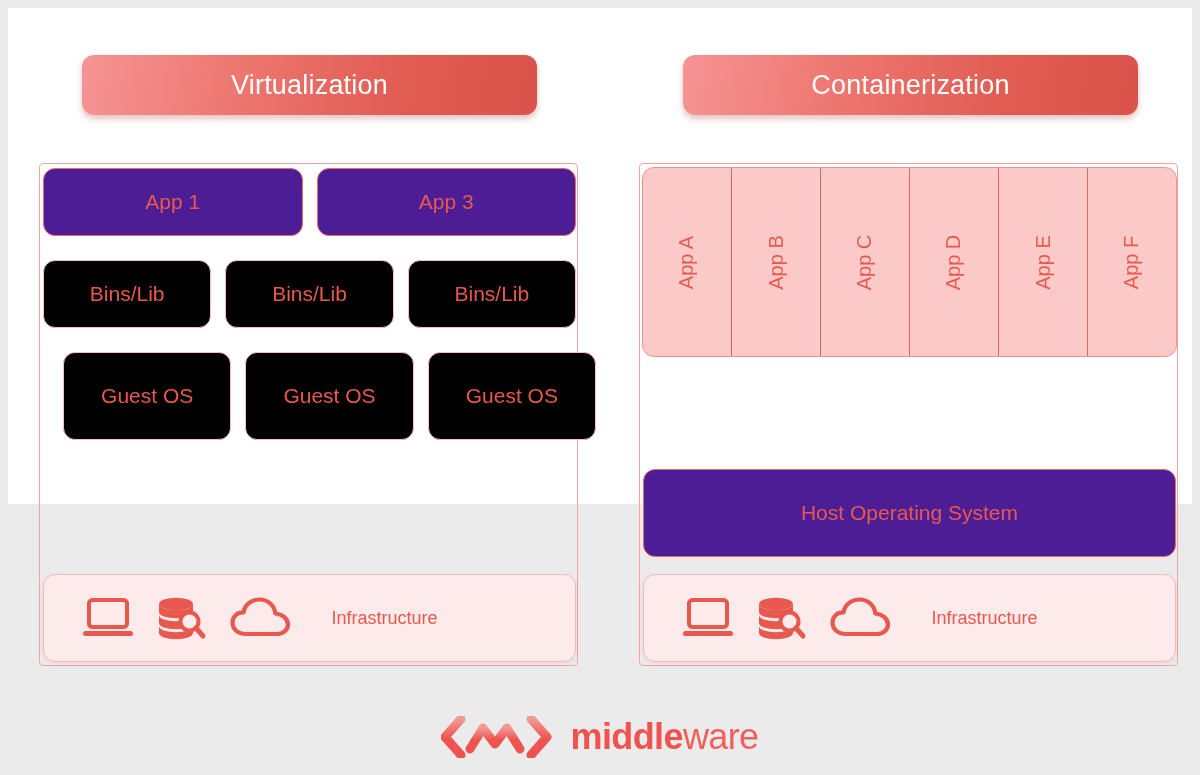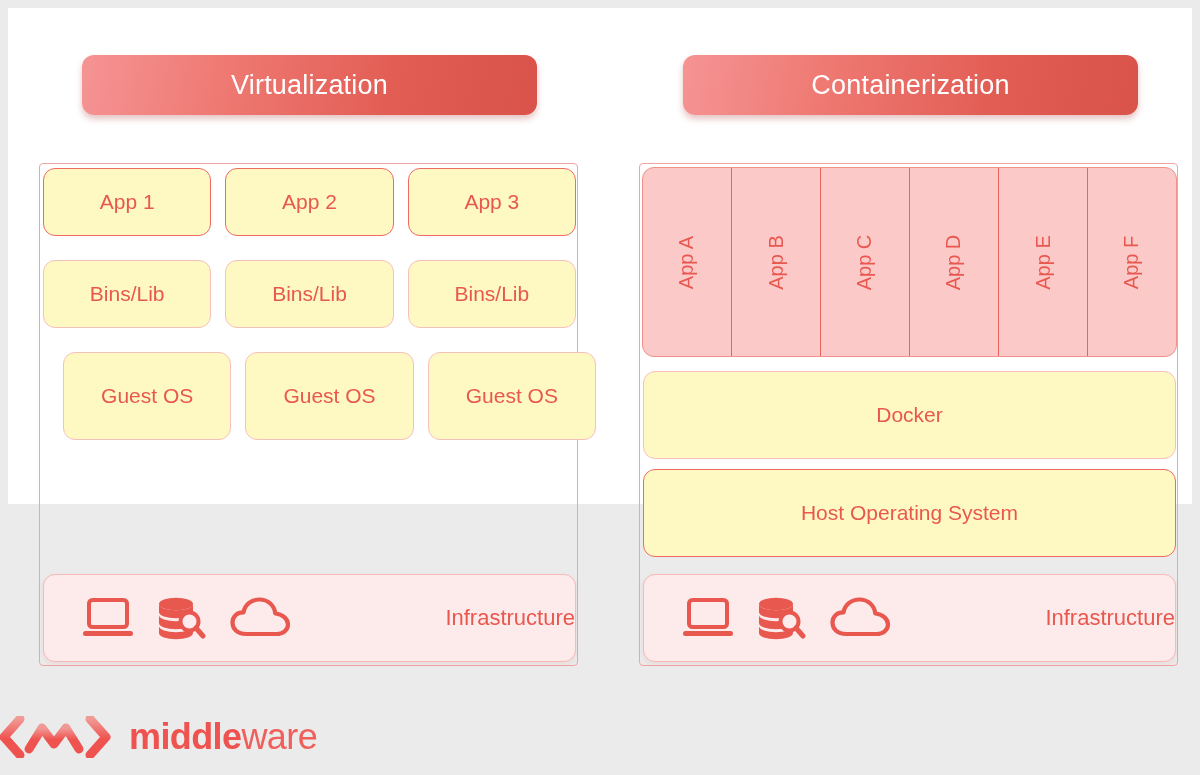--- a/index.html
+++ b/index.html
@@ -33,20 +33,21 @@
   
   .footer {
     position: absolute;
     left: 0;
     top: 698px;
     width: 1200px;
     height: 77px;
     background: #ebebeb;
     display: flex;
     align-items: center;
+    justify-content: center;
   }
 
   .logo-wrap {
     display: flex;
     align-items: center;
     gap: 17px;
   }
 
   .logo-mark { display: block; }
 
@@ -90,22 +91,22 @@
   
   .block {
     border-radius: 12px;
     display: flex;
     align-items: center;
     justify-content: center;
     color: #e8584f;
     font-size: 21px;
     font-weight: 400;
   }
-  .fill-dark  { background: #fef9c3; border: 1.4px solid #ef6a63; }
-  .fill-light { background: #fef9c3; border: 1.2px solid #f6c0bd; }
+  .fill-dark  { background: #4c1d95; border: 1.4px solid #ef6a63; }
+  .fill-light { background: #000000; border: 1.2px solid #f6c0bd; }
 
   
   .vrow {
     position: absolute;
     left: 3px;
     width: 533px;
     display: flex;
     gap: 14px;
   }
   .vrow > .block { flex: 1 1 0; }
@@ -141,23 +142,23 @@
   }
   .infra-icons {
     display: flex;
     align-items: center;
     gap: 22px;
     margin-left: 38px;
   }
   .infra-label {
     position: absolute;
     left: 0; right: 0;
-    text-align: right;
+    text-align: center;
     color: #e8584f;
-    font-size: 22px;
+    font-size: 18px;
     pointer-events: none;
   }
   .infra-label.shift { padding-left: 150px; }
 
   
   #crow-apps {
     position: absolute;
     left: 2px;
     top: 3px;
     width: 535px;
@@ -216,21 +217,20 @@
   <div class="card">
 
     <div class="banner" id="banner-virtualization">Virtualization</div>
 
     <div class="banner" id="banner-containerization">Containerization</div>
 
     <div class="stack" id="stack-virtualization">
 
       <div class="vrow" id="vrow-apps">
         <div class="block fill-dark">App 1</div>
-        <div class="block fill-dark">App 2</div>
         <div class="block fill-dark">App 3</div>
       </div>
 
       <div class="vrow" id="vrow-bins">
         <div class="block fill-light">Bins/Lib</div>
         <div class="block fill-light">Bins/Lib</div>
         <div class="block fill-light">Bins/Lib</div>
       </div>
 
       <div class="vrow" id="vrow-guestos">
@@ -291,21 +291,20 @@
           <span>App D</span>
         </div>
         <div class="ccol">
           <span>App E</span>
         </div>
         <div class="ccol">
           <span>App F</span>
         </div>
       </div>
 
-      <div class="block fill-light" id="block-docker">Docker</div>
 
       <div class="block fill-dark" id="block-hostos">Host Operating System</div>
 
       <div class="infra" id="row-infra-cont">
         <div class="infra-icons">
 
           <span>
             <svg class="icon-svg" width="52" height="42" viewBox="0 0 52 42" aria-hidden="true">
               <rect x="7" y="3" width="38" height="27" rx="3.5" fill="none" stroke="#e8584f" stroke-width="4"></rect>
               <rect x="1" y="34" width="50" height="5" rx="2.5" fill="#e8584f"></rect>

